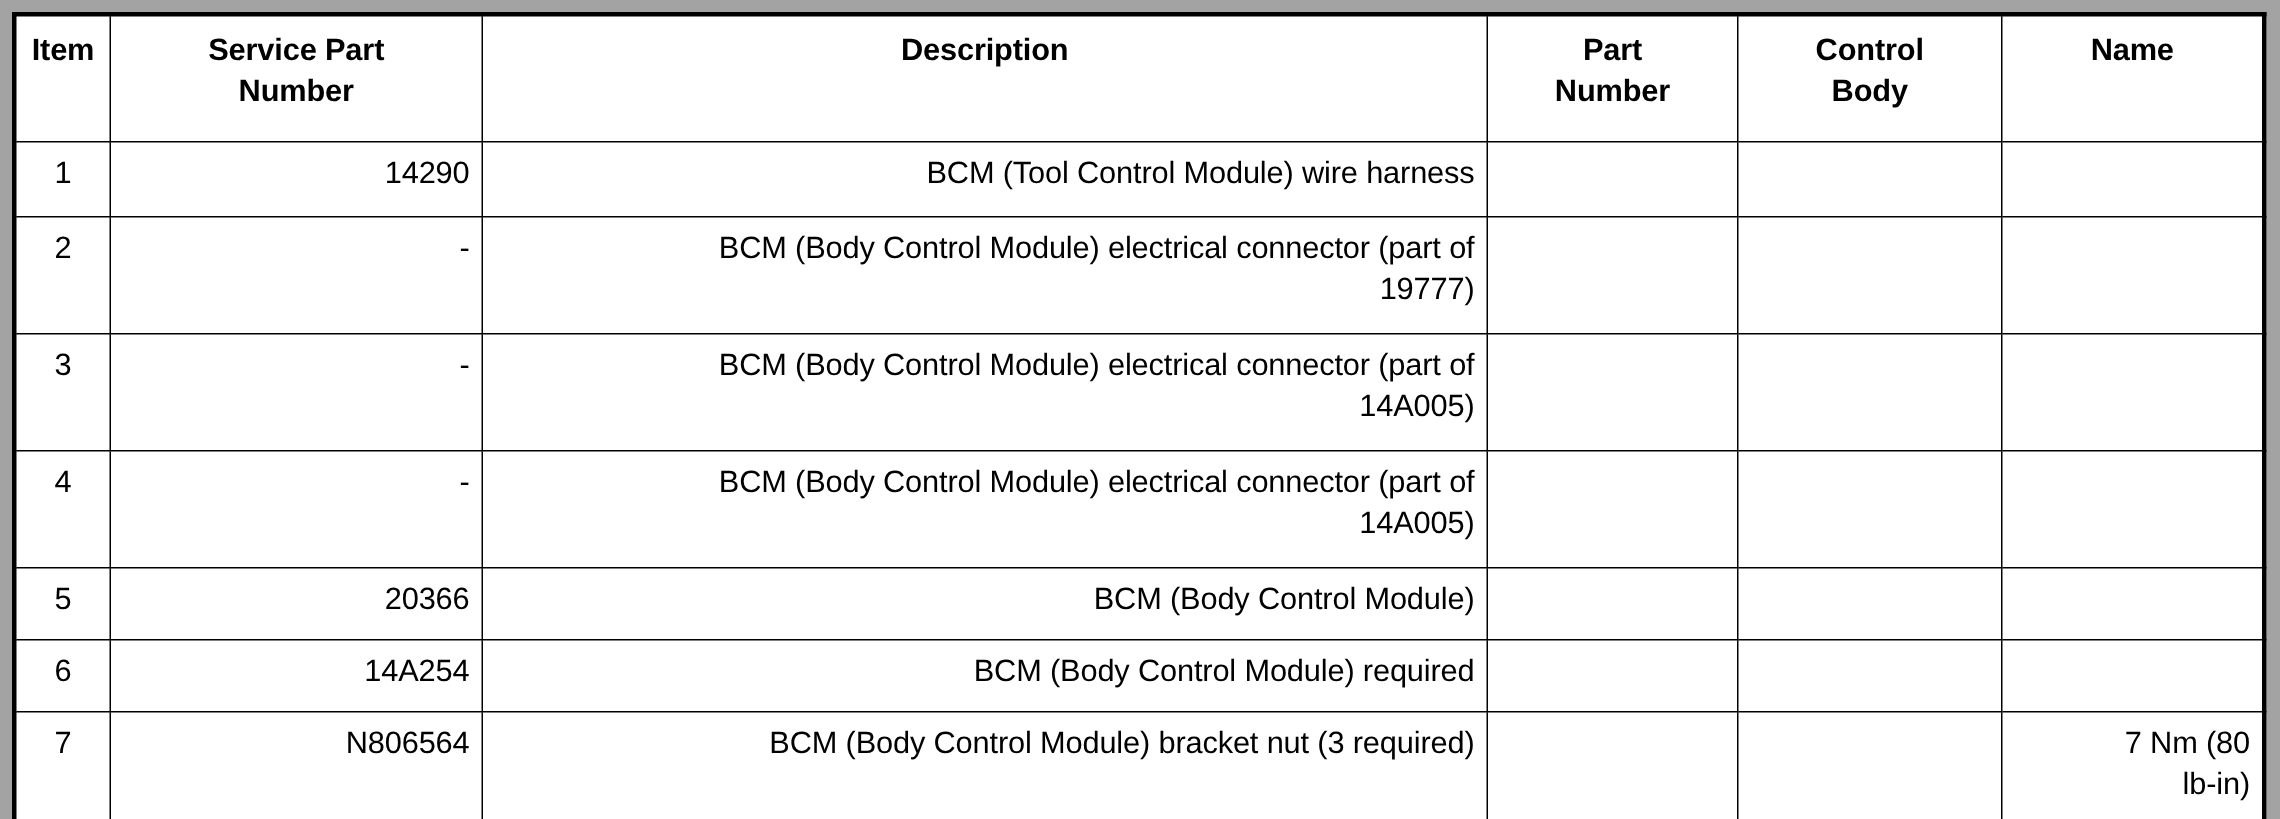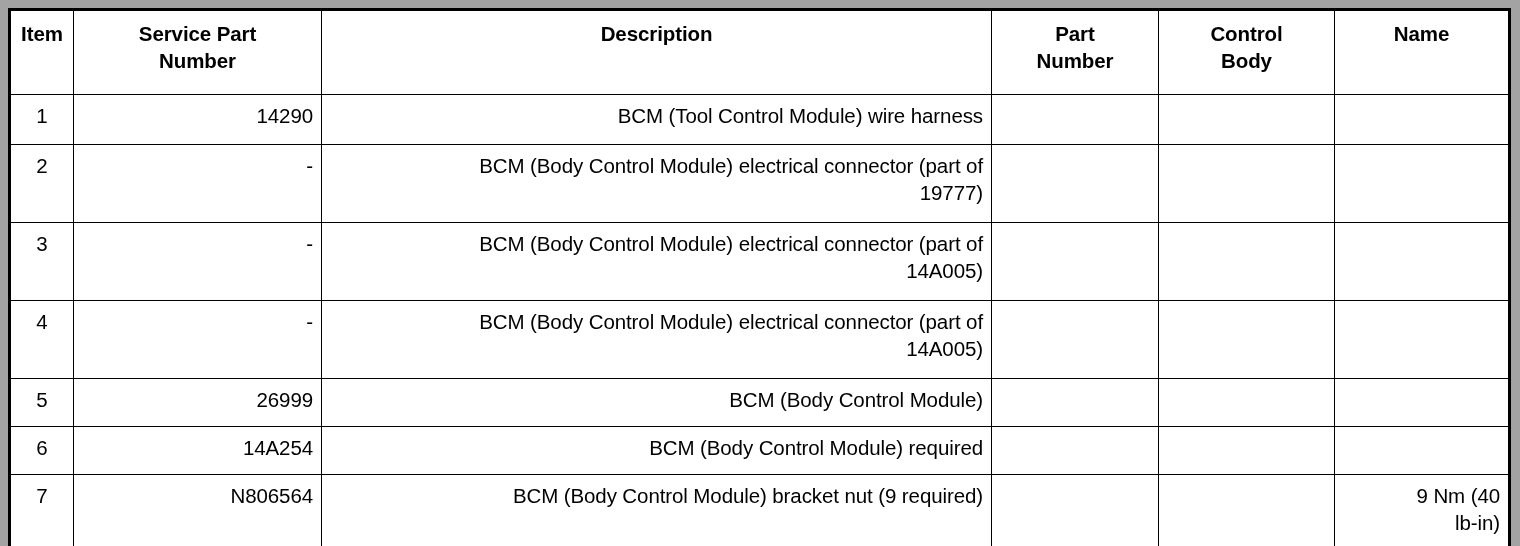--- a/index.html
+++ b/index.html
@@ -189,21 +189,21 @@
         <td class="tool"></td>
         <td class="mat"></td>
         <td class="notes">
           <span></span>
           <span class="desc-line2"></span>
         </td>
       </tr>
 
       <tr class="r5">
         <td class="item">5</td>
-        <td class="spn">26999</td>
+        <td class="spn">20366</td>
         <td class="desc">
           <span>BCM (Body Control Module)</span>
           <span class="desc-line2"></span>
         </td>
         <td class="tool"></td>
         <td class="mat"></td>
         <td class="notes">
           <span></span>
           <span class="desc-line2"></span>
         </td>
@@ -221,27 +221,27 @@
         <td class="notes">
           <span></span>
           <span class="desc-line2"></span>
         </td>
       </tr>
 
       <tr class="r7">
         <td class="item">7</td>
         <td class="spn">N806564</td>
         <td class="desc">
-          <span>BCM (Body Control Module) bracket nut (9 required)</span>
-          <span class="desc-line2"></span>
-        </td>
-        <td class="tool"></td>
-        <td class="mat"></td>
-        <td class="notes">
-          <span>9 Nm (40</span>
+          <span>BCM (Body Control Module) bracket nut (3 required)</span>
+          <span class="desc-line2"></span>
+        </td>
+        <td class="tool"></td>
+        <td class="mat"></td>
+        <td class="notes">
+          <span>7 Nm (80</span>
           <span class="desc-line2">lb-in)</span>
         </td>
       </tr>
 
     </tbody>
   </table>
 
 </div>
 
 </body></html>

